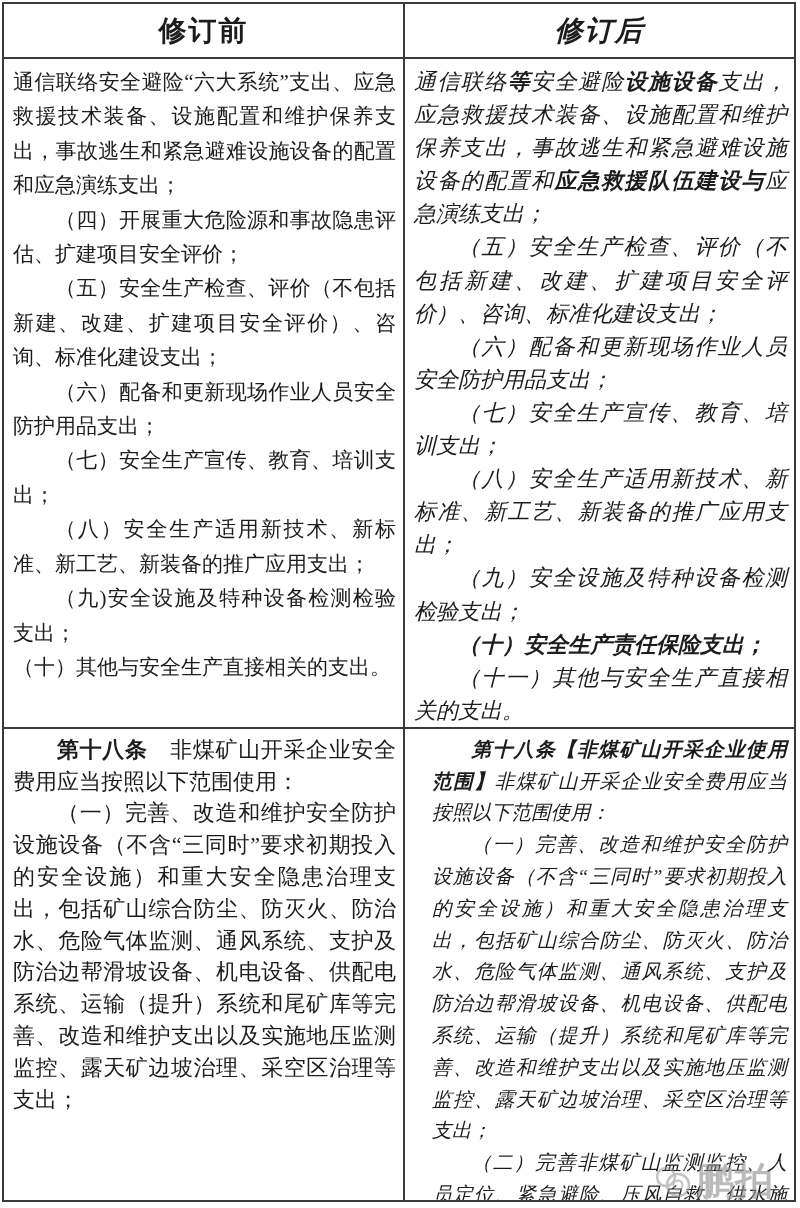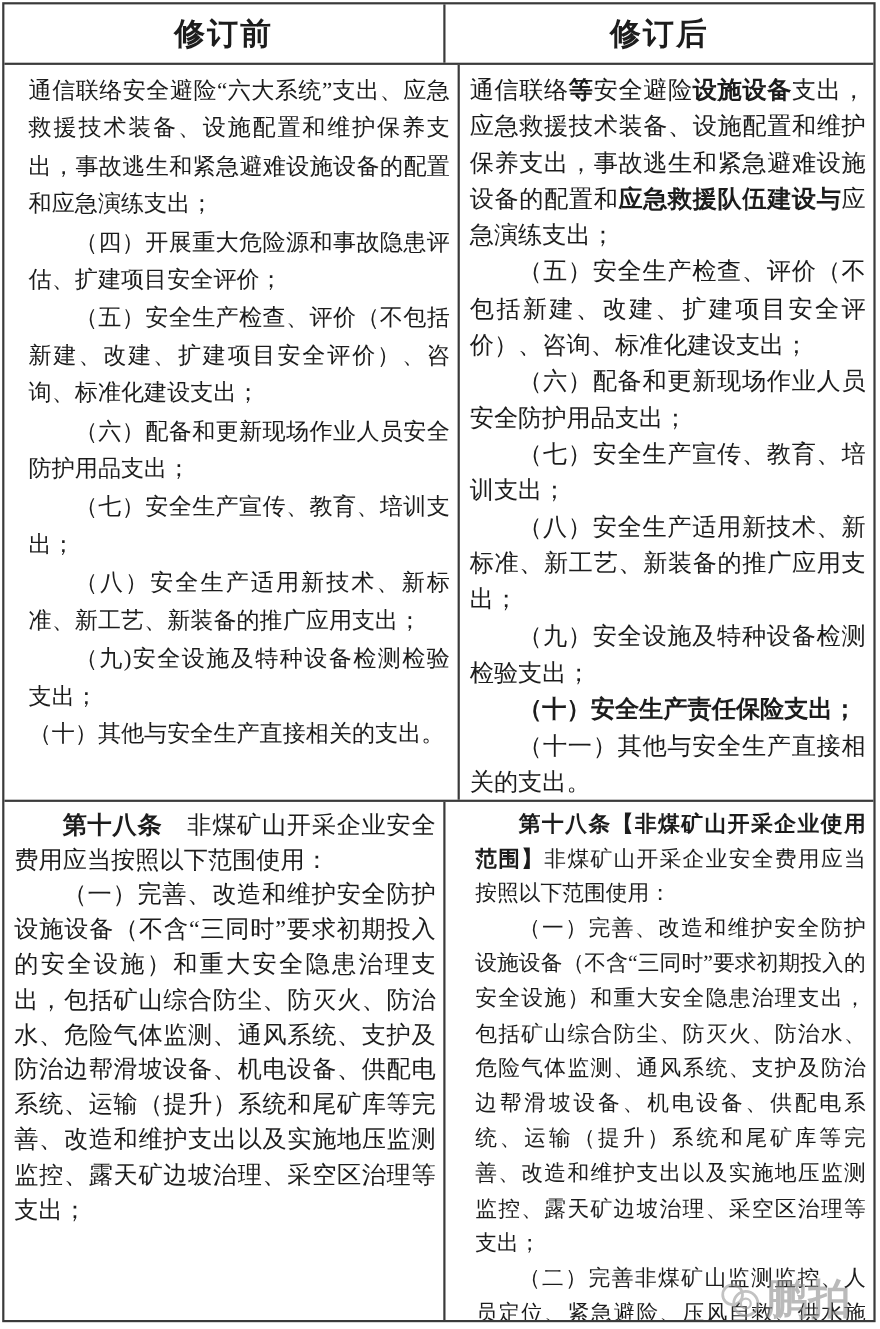--- a/index.html
+++ b/index.html
@@ -16,25 +16,25 @@
     color:var(--text);
   }
   .page{position:relative;width:800px;height:1208px;overflow:hidden;background:#fff;}
   .grid{
     position:absolute;left:2px;top:2px;width:794px;height:1200px;
     border:2px solid var(--border);box-sizing:border-box;
     display:flex;flex-direction:column;
   }
   .hrow{display:flex;flex:0 0 53px;border-bottom:2px solid var(--border);}
   .brow{display:flex;}
-  .row1{flex:0 0 664px;border-bottom:2px solid var(--border);padding-left:13px;}
+  .row1{flex:0 0 664px;border-bottom:2px solid var(--border);}
   .row2{flex:1 1 auto;overflow:hidden;}
   .cell{box-sizing:border-box;overflow:hidden;}
   .cleft{width:401px;border-right:2px solid var(--border);}
-  .cright{flex:1;}
+  .cright{flex:1;font-style:italic;}
   .hcell{
     display:flex;align-items:center;justify-content:center;
     font-weight:700;font-size:28px;letter-spacing:2px;
   }
   .bcell{padding:6px 7px 0 9px;}
   .row1 .cleft.bcell{font-size:21px;line-height:34.4px;}
   .row1 .cright.bcell{font-size:22px;line-height:33.1px;}
   .row2 .cleft.bcell{font-size:22px;line-height:31.8px;padding-top:5px;}
   .row2 .cright.bcell{font-size:19.8px;line-height:31.8px;padding-top:5px;margin-left:18px;}
   .bcell p{

